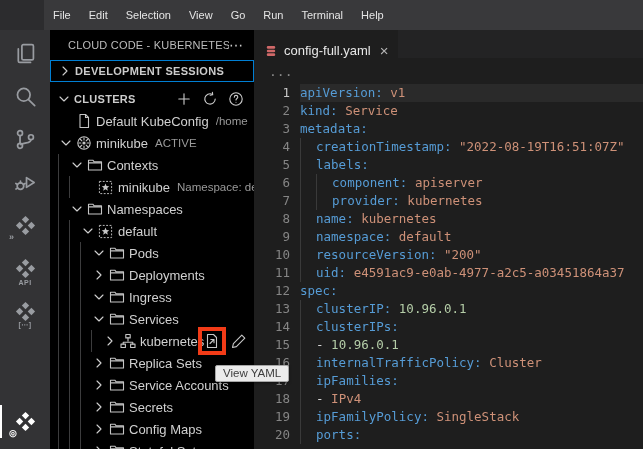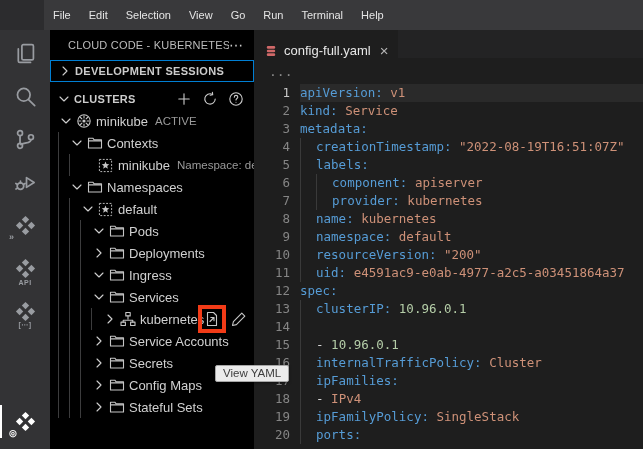--- a/index.html
+++ b/index.html
@@ -201,20 +201,31 @@
             <svg viewBox="0 0 16 16" width="16" height="16" fill="none" stroke="currentColor" stroke-width="1.1" stroke-linecap="round" stroke-linejoin="round">
               <circle cx="8" cy="8" r="6.2"></circle>
               <path d="M6.3 6.2c0-1 .8-1.8 1.7-1.8 1 0 1.8.7 1.8 1.7 0 1.4-1.8 1.3-1.8 2.8"></path>
               <circle cx="8" cy="11.2" r=".5" fill="currentColor" stroke="none"></circle>
             </svg>
           </span>
       </span>
     </div>
     <div id="tree-items">
         <div class="tree-row">
+          <span class="tr-chev"></span>
+          <span class="tr-icon">
+            <svg viewBox="0 0 16 16" width="16" height="16" fill="none" stroke="currentColor" stroke-width="1.1" stroke-linecap="round" stroke-linejoin="round">
+              <path d="M4 1.5h5.5l3 3V14.5h-8.5z"></path>
+              <path d="M9.5 1.5v3h3"></path>
+            </svg>
+          </span>
+          <span class="tr-label">Default KubeConfig</span>
+          <span class="tr-desc">/home</span>
+        </div>
+        <div class="tree-row">
           <span class="tr-chev">
             <svg viewBox="0 0 16 16" width="16" height="16" fill="none" stroke="currentColor" stroke-width="1.1" stroke-linecap="round" stroke-linejoin="round">
               <path d="M4 6l4 4 4-4"></path>
             </svg>
           </span>
           <span class="tr-icon">
             <svg viewBox="0 0 16 16" width="16" height="16" fill="none" stroke="currentColor" stroke-width="1.1" stroke-linecap="round" stroke-linejoin="round">
               <circle cx="8" cy="8" r="6.2"></circle>
               <circle cx="8" cy="8" r="1.6" fill="currentColor" stroke="none"></circle>
               <path d="M8 2.9v2M8 11.1v2M2.9 8h2M11.1 8h2M4.5 4.5l1.4 1.4M10.1 10.1l1.4 1.4M11.5 4.5L10.1 5.9M5.9 10.1l-1.4 1.4"></path>
@@ -375,20 +386,37 @@
                 <path d="M3.5 1.5h6l3 3v10h-9z"></path>
                 <path d="M6 10.5l4-4M6.8 6.5H10v3.2"></path>
               </svg>
             </span>
             <span class="tr-action">
               <svg viewBox="0 0 16 16" width="16" height="16" fill="none" stroke="currentColor" stroke-width="1.1" stroke-linecap="round" stroke-linejoin="round">
                 <path d="M10.8 2.2l3 3L5.4 13.6l-3.9.9.9-3.9z"></path>
               </svg>
             </span>
           </span>
+        </div>
+        <div class="tree-row">
+          <span class="tg"></span>
+          <span class="tg"></span>
+          <span class="tg"></span>
+          <span class="tr-chev">
+            <svg viewBox="0 0 16 16" width="16" height="16" fill="none" stroke="currentColor" stroke-width="1.1" stroke-linecap="round" stroke-linejoin="round">
+              <path d="M6 4l4 4-4 4"></path>
+            </svg>
+          </span>
+          <span class="tr-icon">
+            <svg viewBox="0 0 16 16" width="16" height="16" fill="none" stroke="currentColor" stroke-width="1.1" stroke-linecap="round" stroke-linejoin="round">
+              <path d="M1.5 3.2h4.3l1.4 1.7h7.3v8.1h-13z"></path>
+              <path d="M1.5 5.9h13"></path>
+            </svg>
+          </span>
+          <span class="tr-label">Replica Sets</span>
         </div>
         <div class="tree-row">
           <span class="tg"></span>
           <span class="tg"></span>
           <span class="tg"></span>
           <span class="tr-chev">
             <svg viewBox="0 0 16 16" width="16" height="16" fill="none" stroke="currentColor" stroke-width="1.1" stroke-linecap="round" stroke-linejoin="round">
               <path d="M6 4l4 4-4 4"></path>
             </svg>
           </span>
@@ -520,21 +548,21 @@
       <div class="line">
         <div class="ln">12</div>
         <div class="lc"><span class="tk-k">spec:</span></div>
       </div>
       <div class="line">
         <div class="ln">13</div>
         <div class="lc"><span class="ig"></span><span class="tk-k">clusterIP:</span><span class="tk-n"> 10.96.0.1</span></div>
       </div>
       <div class="line">
         <div class="ln">14</div>
-        <div class="lc"><span class="ig"></span></div>
+        <div class="lc"><span class="ig"></span><span class="tk-k">clusterIPs:</span></div>
       </div>
       <div class="line">
         <div class="ln">15</div>
         <div class="lc"><span class="ig"></span><span class="tk-p">- </span><span class="tk-n">10.96.0.1</span></div>
       </div>
       <div class="line">
         <div class="ln">16</div>
         <div class="lc"><span class="ig"></span><span class="tk-k">internalTrafficPolicy:</span><span class="tk-s"> Cluster</span></div>
       </div>
       <div class="line">

